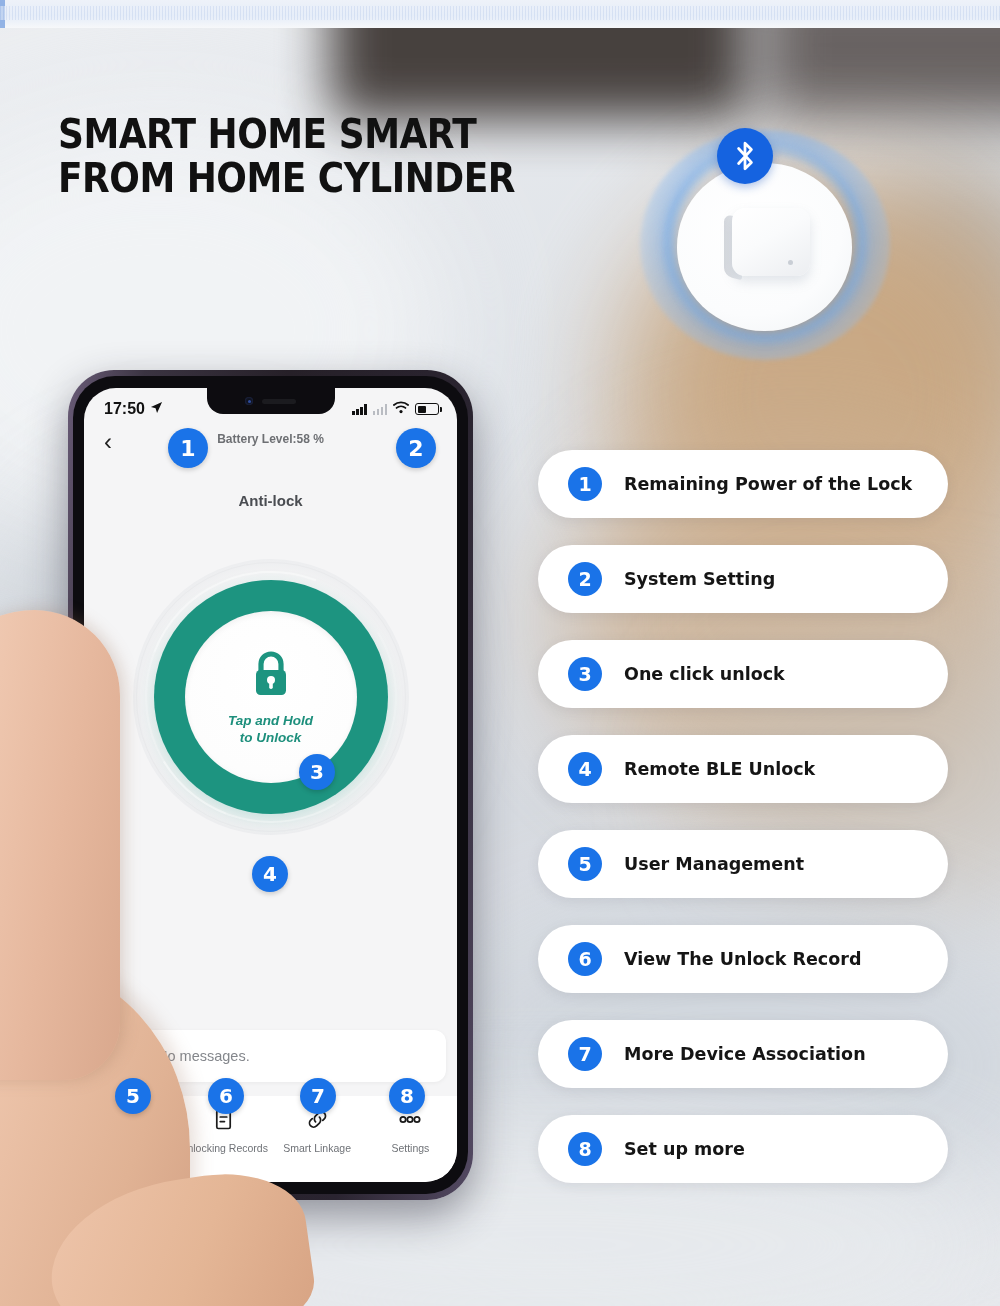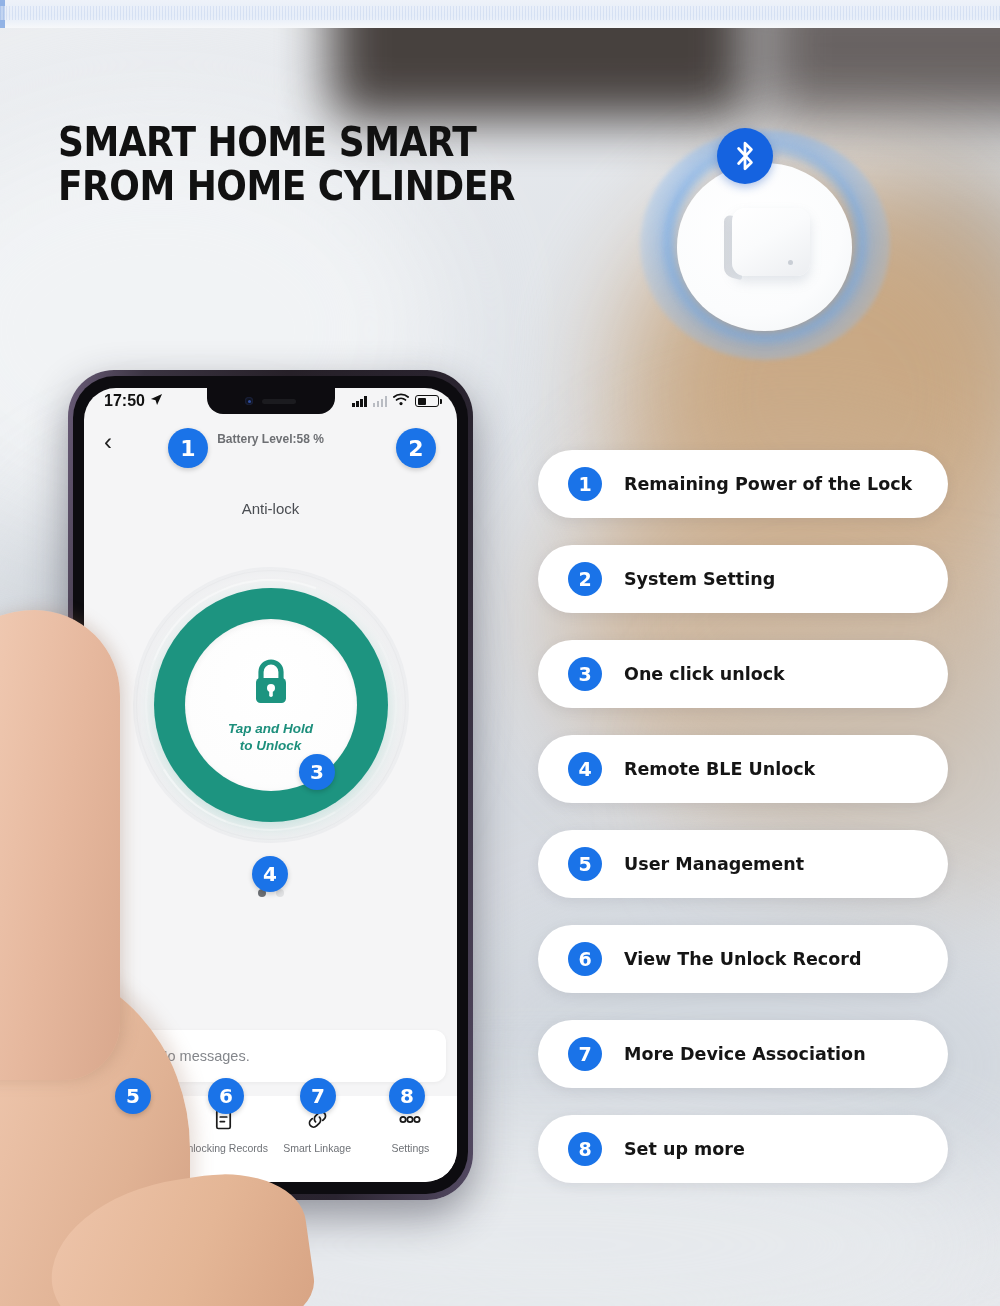--- a/index.html
+++ b/index.html
@@ -40,21 +40,21 @@
     content:""; position:absolute; left:0; top:6px; width:1000px; height:14px;
     background:repeating-linear-gradient(90deg,#c8d6ef 0px,#c8d6ef 1px,#eaf0fa 1px,#eaf0fa 3px);
     opacity:.55;
   }
   .bg-topstrip-edge{
     position:absolute; left:0; top:0; width:5px; height:28px; background:#7aa2e0; opacity:.8;
   }
 
   
   .headline {
-    position:absolute; left:58px; top:120px; width:640px;
+    position:absolute; left:58px; top:112px; width:640px;
     z-index:6;
   }
   .headline h1 {
     font-size:40px; line-height:44px; font-weight:bold;
     color:#111; letter-spacing:-.5px;
     font-family:"DejaVu Sans", sans-serif;
     font-stretch:condensed;
   }
   .headline h1 span { display:block; }
   .subline { margin-top:22px; }
@@ -124,42 +124,42 @@
     width:128px; height:26px; background:#0d0c10;
     border-radius:0 0 16px 16px; z-index:9;
     display:flex; align-items:center; justify-content:center; gap:9px;
   }
   .notch-cam { width:8px; height:8px; border-radius:50%; background:#10131f; box-shadow:inset 0 0 2px #2b3a6a; }
   .notch-cam::after{content:"";display:block;width:3px;height:3px;margin:2.5px auto;border-radius:50%;background:#2d4b9c;}
   .notch-speaker { width:34px; height:5px; border-radius:3px; background:#1b1b1f; }
 
   
   .statusbar {
-    position:relative; height:30px; display:flex; align-items:flex-start;
+    position:relative; height:30px; display:flex; align-items:flex-end;
     justify-content:space-between; padding:4px 18px 0 20px; z-index:10;gap:44px;
   }
   .sb-time { font-size:16px; font-weight:bold; color:#111; display:flex; align-items:center; gap:5px; }
   .sb-right { display:flex; align-items:center; gap:6px; }
   .sig { display:flex; align-items:flex-end; gap:1.5px; height:11px; }
   .sig i { display:block; width:2.5px; background:#111; }
   .sig i:nth-child(1){height:4px;} .sig i:nth-child(2){height:6px;}
   .sig i:nth-child(3){height:8px;} .sig i:nth-child(4){height:11px;}
   .sig-faded i { background:#b9bcc2; }
   .batt { width:24px; height:12px; border:1.6px solid #111; border-radius:3px; position:relative; }
   .batt::after{content:"";position:absolute;right:-4px;top:3px;width:2px;height:5px;background:#111;border-radius:0 1px 1px 0;}
   .batt i { position:absolute; left:1.5px; top:1.5px; bottom:1.5px; width:38%; background:#111; border-radius:1px; }
 
   
   .app-header { position:relative; padding:10px 18px 0; height:58px; }
   .app-back { position:absolute; left:20px; top:12px; font-size:24px; color:#222; line-height:1; }
   .app-title { text-align:center; font-size:19px; color:#1a1a1a; }
   .app-batt { text-align:center; font-size:12px; font-weight:bold; color:#6d6f73; margin-top:4px; }
   .app-edit { position:absolute; right:20px; top:16px; }
 
-  .antilock { text-align:center; margin-top:22px; }
+  .antilock { text-align:center; margin-top:14px;font-weight:bold; }
   .antilock div { font-size:15px; color:#4a4d52; line-height:21px; }
 
   
   .unlock-wrap { position:relative; width:100%; height:300px; margin-top:48px;font-style:italic; }
   .unlock {
     position:absolute; left:50%; transform:translateX(-50%); top:0;
     width:276px; height:276px; border-radius:50%;
     background:radial-gradient(circle at 50% 50%, rgba(240,240,242,0) 60%, rgba(228,230,233,.55) 72%, rgba(244,244,246,0) 86%);
   }
   .unlock-ringline {

